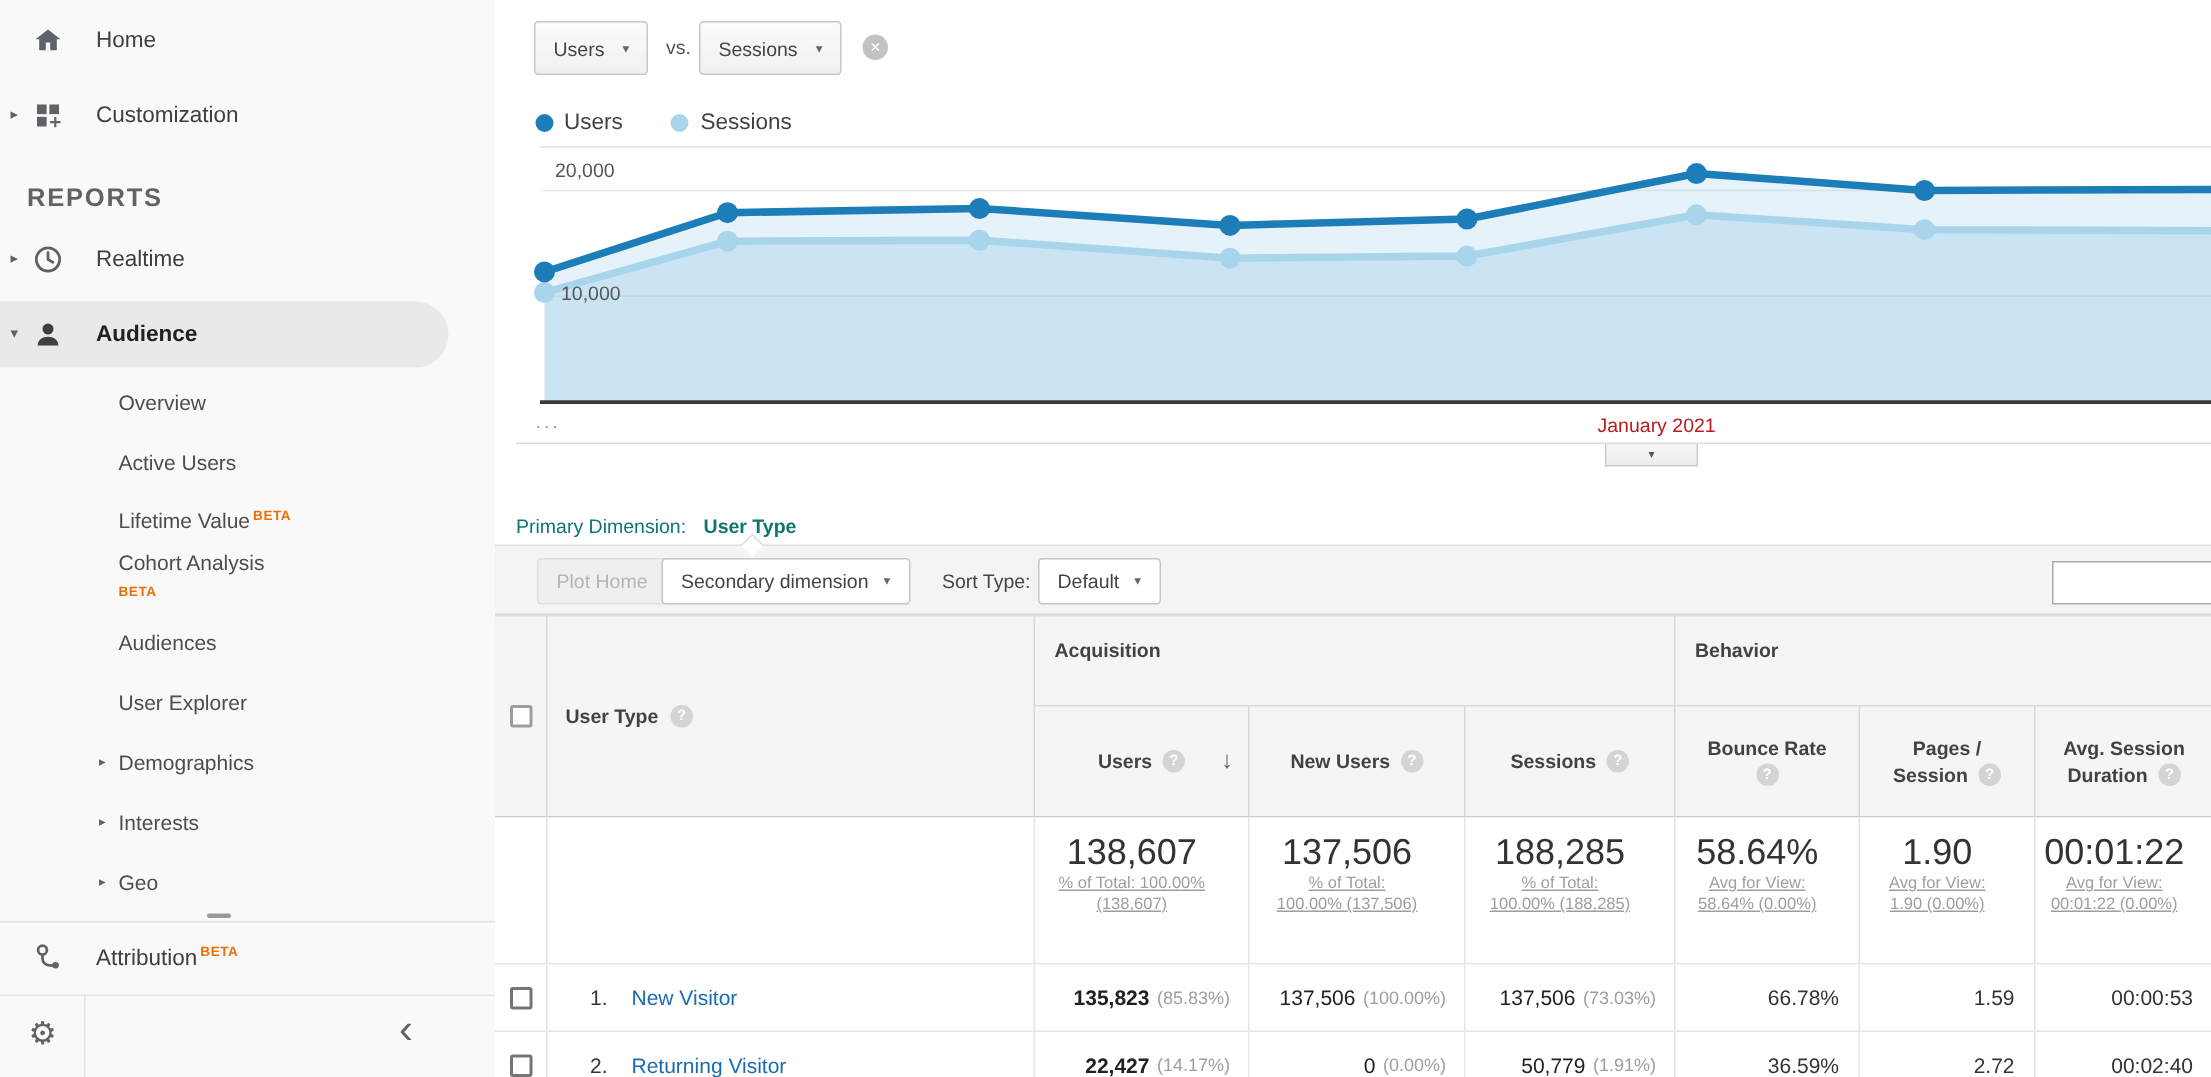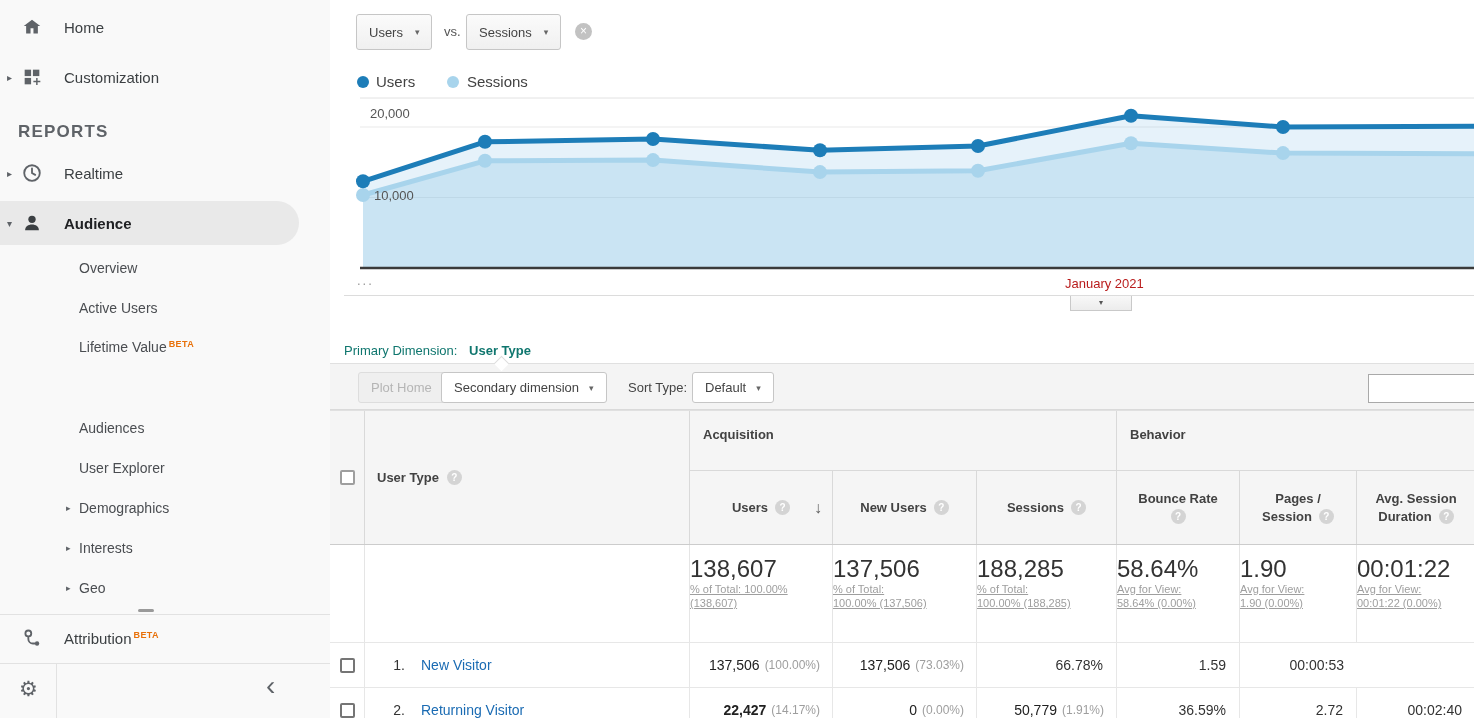--- a/index.html
+++ b/index.html
@@ -84,21 +84,21 @@
   .hsub.last { border-right:none; }
   .htxt { font-size:13px; font-weight:bold; color:#424242; }
   .hline { display:flex; align-items:center; gap:7px; justify-content:center; }
   .help { width:15px; height:15px; border-radius:50%; background:#d4d4d4; color:#fff;
     font-size:10px; font-weight:bold; line-height:15px; text-align:center; cursor:pointer; flex:0 0 auto; }
   .sort-arrow { position:absolute; right:10px; top:50%; transform:translateY(-50%); font-size:16px; color:#616161; }
   .cb { width:15px; height:15px; border:2px solid #757575; border-radius:2px; background:#fff; cursor:pointer; }
   .cb.lt { border-color:#9e9e9e; }
 
   #summary { height:97px; background:#fff; }
-  .sc { border-right:1px solid #e5e5e5; text-align:left; padding:10px 13px 0 0; }
+  .sc { border-right:1px solid #e5e5e5; text-align:center; padding:10px 13px 0 0; }
   .sc.last { border-right:none; }
   .big { font-size:24px; color:#333; line-height:27px; }
   .sub { font-size:11px; color:#9e9e9e; line-height:14px;text-decoration:underline; }
 
   .drow { height:45px; background:#fff; border-top:1px solid #e7e7e7; }
   .dc { border-right:1px solid #e7e7e7; display:flex; align-items:center; }
   .dc.cbc { justify-content:center; }
   .dc.namec { padding-left:10px; gap:0; }
   .rownum { width:30px; font-size:14px; color:#333; text-align:right; margin-right:16px; }
   .rlink { font-size:14px; color:#1a6bb3; cursor:pointer; }
@@ -156,20 +156,24 @@
     </div>
 
     <div class="subrow" style="top:248px">
       <span class="slabel2">Overview</span>
     </div>
     <div class="subrow" style="top:288px">
       <span class="slabel2">Active Users</span>
     </div>
     <div class="subrow" style="top:327px">
       <span class="slabel2"><span>Lifetime Value</span><sup class="beta-sup">BETA</sup></span>
+    </div>
+    <div class="subrow" style="top:363px;height:44px">
+      <span class="slabel2" style="top:12px">Cohort Analysis</span>
+      <span class="beta-under">BETA</span>
     </div>
     <div class="subrow" style="top:408px">
       <span class="slabel2">Audiences</span>
     </div>
     <div class="subrow" style="top:448px">
       <span class="slabel2">User Explorer</span>
     </div>
     <div class="subrow" style="top:488px">
       <span class="sarrow2">▸</span>
       <span class="slabel2">Demographics</span>
@@ -370,20 +374,24 @@
 
       <div class="grid drow">
         <div class="dc cbc">
             <span class="cb"></span>
           </div>
         <div class="dc namec">
           <span class="rownum">1.</span>
           <span class="rlink">New Visitor</span>
         </div>
         <div class="dc num">
+          <span class="val b">135,823</span>
+            <span class="pct">(85.83%)</span>
+        </div>
+        <div class="dc num">
           <span class="val">137,506</span>
             <span class="pct">(100.00%)</span>
         </div>
         <div class="dc num">
           <span class="val">137,506</span>
             <span class="pct">(73.03%)</span>
         </div>
         <div class="dc plain">66.78%</div>
         <div class="dc plain">1.59</div>
         <div class="dc plain last">00:00:53</div>

